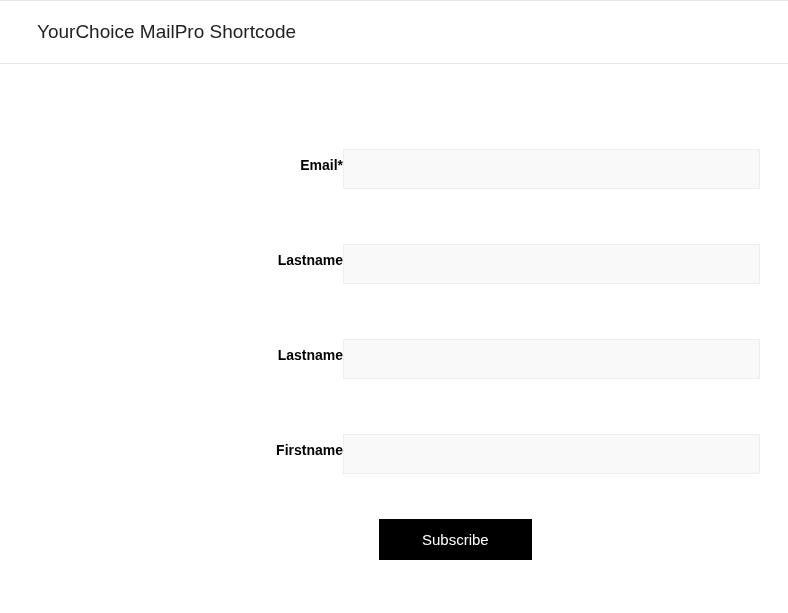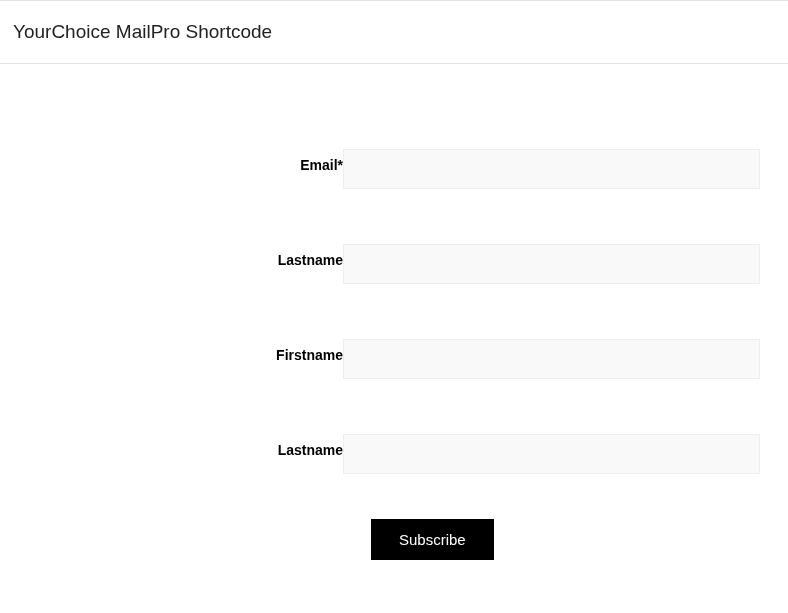--- a/index.html
+++ b/index.html
@@ -9,21 +9,21 @@
     }
     body {
       font-family: Arial, Helvetica, sans-serif;
       background: #ffffff;
       width: 788px;
       height: 613px;
     }
     .header {
       border-top: 1px solid #e5e5e5;
       border-bottom: 1px solid #e5e5e5;
-      padding: 20px 0 20px 13px;
+      padding: 20px 0 20px 37px;
     }
     .header-title {
       font-size: 19px;
       font-weight: 400;
       color: #222;
     }
     .form-container {
       padding: 85px 28px 0 28px;
     }
     .form-row {
@@ -49,24 +49,25 @@
       outline: none;
     }
     .button-row {
       padding-left: 343px;
       margin-top: -10px;
     }
     .subscribe-button {
       background: #000;
       color: #fff;
       border: none;
-      padding: 12px 28px;
+      padding: 12px 43px;
       font-size: 15px;
       cursor: pointer;
       font-family: inherit;
+      margin-left: 8px;
     }
   </style>
 </head>
 <body>
 
 <div class="header">
   <h1 class="header-title">YourChoice MailPro Shortcode</h1>
 </div>
 
 <div class="form-container">
@@ -75,26 +76,26 @@
     <label class="form-label">Email*</label>
     <input type="text" class="form-input" value="" style="">
   </div>
 
   <div class="form-row">
     <label class="form-label">Lastname</label>
     <input type="text" class="form-input" value="" style="">
   </div>
 
   <div class="form-row">
-    <label class="form-label">Firstname</label>
+    <label class="form-label">Lastname</label>
     <input type="text" class="form-input" value="" style="">
   </div>
 
   <div class="form-row">
-    <label class="form-label">Lastname</label>
+    <label class="form-label">Firstname</label>
     <input type="text" class="form-input" value="" style="">
   </div>
 
   <div class="button-row">
     <button class="subscribe-button">Subscribe</button>
   </div>
 
 </div>
 
 </body></html>

